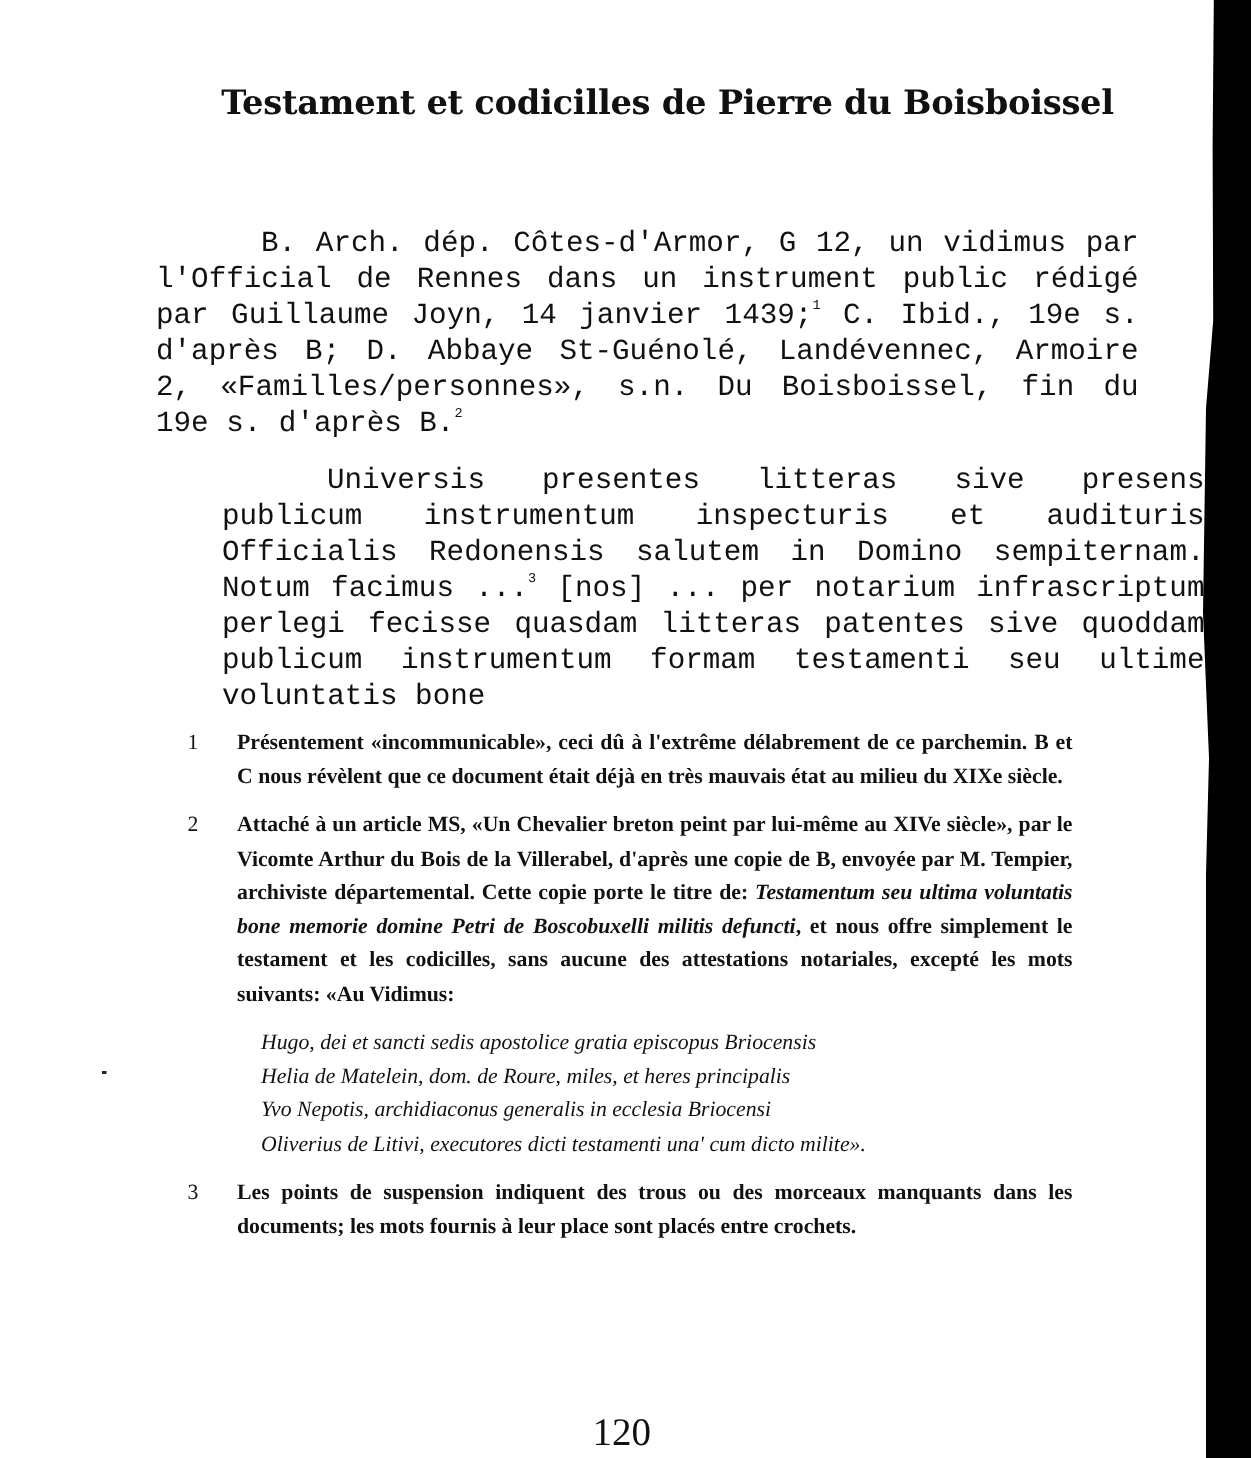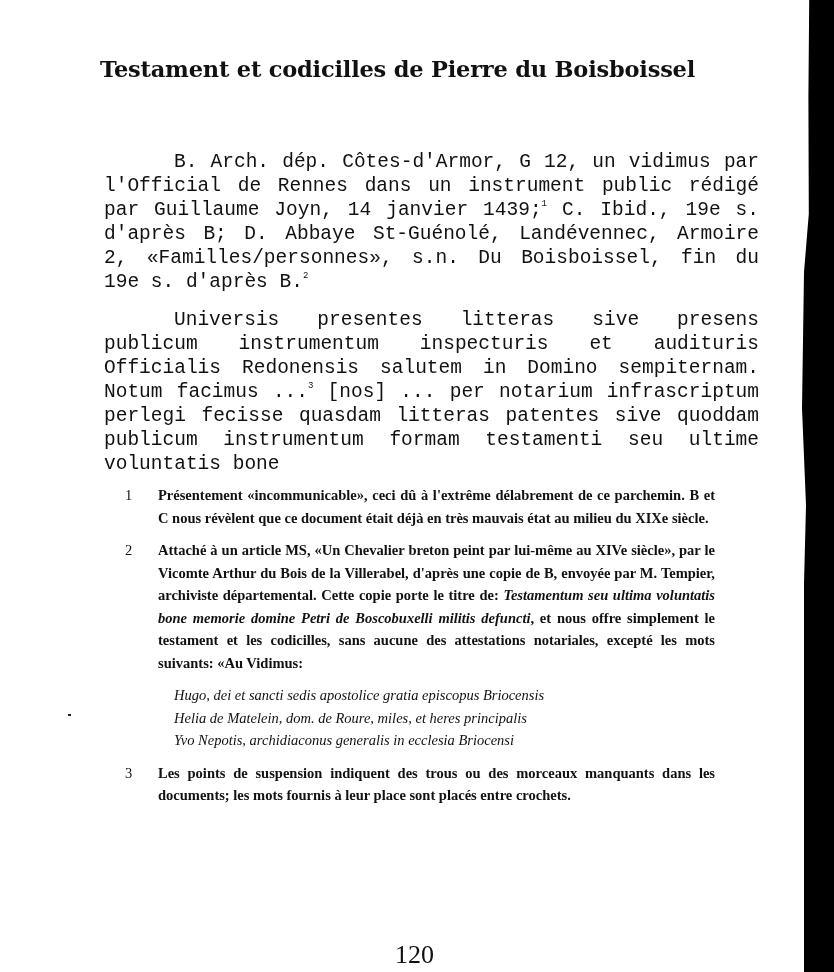--- a/index.html
+++ b/index.html
@@ -9,30 +9,30 @@
     font-family: "DejaVu Serif", "Liberation Serif", serif;
   }
   .scan-edge {
     position: absolute; top: 0; right: 0; height: 972px; width: 40px;
     background: #000;
     clip-path: polygon(100% 0, 38% 0, 36% 10%, 37% 22%, 25% 28%, 20% 42%, 30% 52%, 25% 60%, 25% 100%, 100% 100%);
   }
   .page { position: absolute; left: 0; top: 0; width: 834px; height: 972px; }
   .title {
     position: absolute; left: 100px; top: 54px; width: 690px;
-    font-weight: bold; font-size: 22.5px; line-height: 30px;
+    text-align: center; font-weight: bold; font-size: 22.5px; line-height: 30px;
     font-family: "DejaVu Serif", serif; letter-spacing: -0.2px;
   }
   .para {
     position: absolute; left: 104px; width: 655px;
     font-family: Liberation Mono, monospace; font-size: 19.5px; line-height: 24px;
     text-align: justify; text-indent: 70px;
   }
   .p1 { top: 150px; }
-  .p2 { top: 308px; }
+  .p2 { top: 308px; margin-left: 44px; }
   sup { font-size: 9px; vertical-align: 9px; line-height: 0; }
   .notes {
     position: absolute; left: 125px; top: 484px; width: 590px;
     font-family: "Liberation Serif", serif; font-size: 14.5px; line-height: 22.5px;
   }
   .note { position: relative; padding-left: 33px; text-align: justify; margin-bottom: 10px; }
   .note-num { position: absolute; left: 0; top: 0; }
   .note-text { display: block; font-weight: bold; }
   .quote-block { margin: 10px 0 10px 16px; font-style: italic; }
   .quote-line { display: block; white-space: nowrap; }
@@ -59,20 +59,21 @@
       <span class="note-num">1</span>
       <span class="note-text">Présentement «incommunicable», ceci dû à l'extrême délabrement de ce parchemin. B et C nous révèlent que ce document était déjà en très mauvais état au milieu du XIXe siècle.</span>
     </div>
     <div class="note">
       <span class="note-num">2</span>
       <span class="note-text"><span>Attaché à un article MS, «Un Chevalier breton peint par lui-même au XIVe siècle», par le Vicomte Arthur du Bois de la Villerabel, d'après une copie de B, envoyée par M. Tempier, archiviste départemental. Cette copie porte le titre de: </span><i>Testamentum seu ultima voluntatis bone memorie domine Petri de Boscobuxelli militis defuncti</i><span>, et nous offre simplement le testament et les codicilles, sans aucune des attestations notariales, excepté les mots suivants: «Au Vidimus:</span></span>
       <div class="quote-block">
         <span class="quote-line">Hugo, dei et sancti sedis apostolice gratia episcopus Briocensis</span>
         <span class="quote-line">Helia de Matelein, dom. de Roure, miles, et heres principalis</span>
         <span class="quote-line">Yvo Nepotis, archidiaconus generalis in ecclesia Briocensi</span>
+        <span class="quote-line">Oliverius de Litivi, executores dicti testamenti una' cum dicto milite».</span>
       </div>
     </div>
     <div class="note">
       <span class="note-num">3</span>
       <span class="note-text">Les points de suspension indiquent des trous ou des morceaux manquants dans les documents; les mots fournis à leur place sont placés entre crochets.</span>
     </div>
   </div>
 
   <div class="page-number">120</div>
   <div class="stray-mark"></div>

